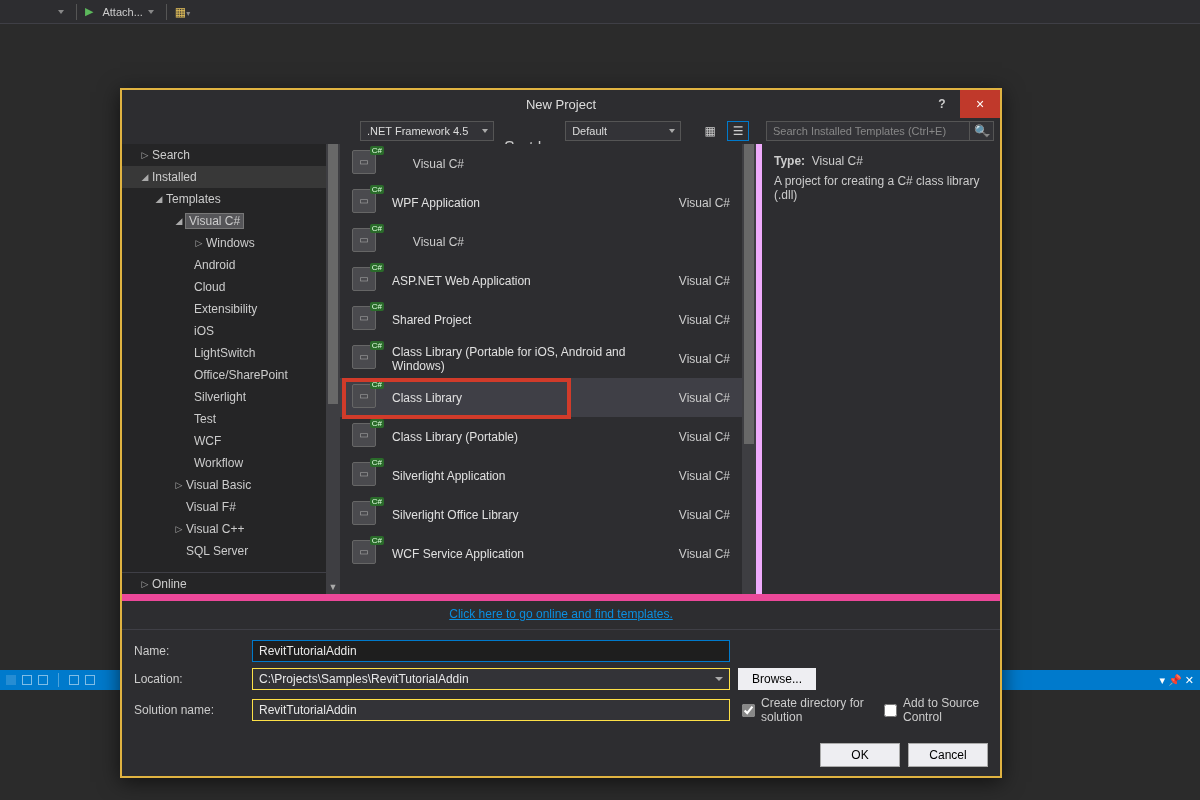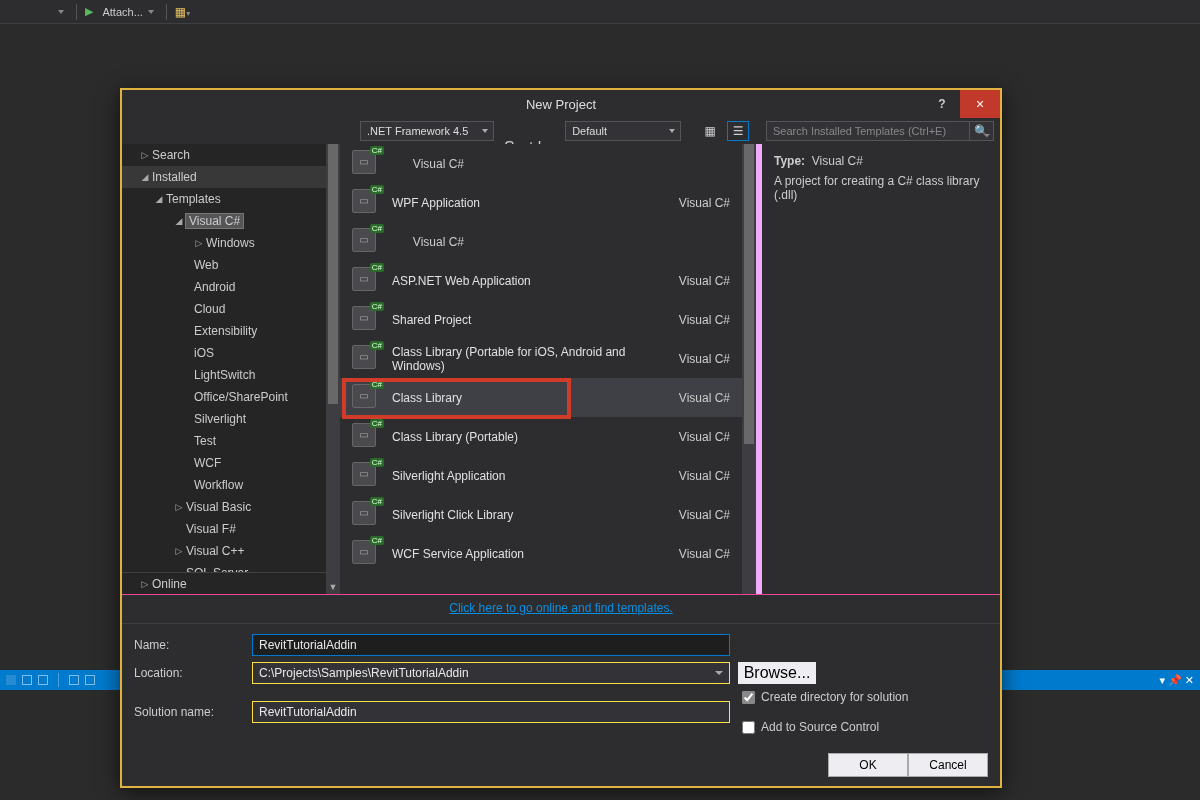--- a/index.html
+++ b/index.html
@@ -61,26 +61,26 @@
   .detail-pane .ttl { color:#ccc; }
 
   .fields-link-bar { padding:4px 0 8px; text-align:center; }
   .fields-link-bar a { color:#0b8fe0; font-size:12px; text-decoration:underline; }
 
   .fields { border-top:1px solid #3f3f46; padding:10px 12px; display:grid; grid-template-columns: 110px 1fr 250px; row-gap:6px; column-gap:8px; align-items:center; }
   .fld-label { color:#ccc; font-size:12px; }
   .textbox { background:#333337; border:1px solid #fde047; color:#e8e8e8; height:22px; padding:0 6px; font-size:12px; display:flex; align-items:center; position:relative; }
   .textbox.focus { border:1px solid #007acc; background:#1e1e1e; }
   .textbox.combo::after { content:""; position:absolute; right:6px; top:50%; transform:translateY(-50%); border-left:4px solid transparent; border-right:4px solid transparent; border-top:4px solid #aaa; }
-  .browse-btn { height:22px; width:78px; background:#eeeef2; color:#000; font-size:16px; display:inline-flex; align-items:center; justify-content:center; margin-right:10px; }
-  .checks { display:flex; flex-direction:column; gap:16px; padding-left:4px; }
+  .browse-btn { height:22px; width:78px; background:#eeeef2; color:#000; font-size:12px; display:inline-flex; align-items:center; justify-content:center; margin-right:10px; }
+  .checks { display:flex; flex-direction:row; gap:16px; padding-left:4px; }
   .chk { display:flex; align-items:center; gap:6px; font-size:12px; color:#ccc; }
   .chk input { accent-color:#888; }
 
-  .dlg-footer { height:42px; display:flex; align-items:center; justify-content:flex-end; padding:0 12px; }
+  .dlg-footer { height:42px; display:flex; align-items:center; justify-content:flex-end; gap:8px; padding:0 12px; }
   .dlg-footer button { width:80px; height:24px; background:#eeeef2; color:#000; border:1px solid #aaa; font-size:12px; }
 </style>
 </head>
 <body>
 
 <div class="outer">
   <div class="toolbar-top">
     <span class="dd" style="width:64px"></span>
     <span class="divider-v"></span>
     <span class="play">▶</span>
@@ -141,23 +141,20 @@
         <div class="tree-item indent3 sel">
             <span class="tri">◢</span>
             <span class="label">Visual C#</span>
           </div>
         <div style="padding-left:4px">
           <div class="tree-item indent4">
               <span class="tri">▷</span>
               <span class="label">Windows</span>
             </div>
           <div class="tree-item indent4">
-              <span class="label">Web</span>
-            </div>
-          <div class="tree-item indent4">
               <span class="label">Android</span>
             </div>
           <div class="tree-item indent4">
               <span class="label">Cloud</span>
             </div>
           <div class="tree-item indent4">
               <span class="label">Extensibility</span>
             </div>
           <div class="tree-item indent4">
               <span class="label">iOS</span>
@@ -278,21 +275,21 @@
               <div class="cs-badge">C#</div>
             </div>
             <div class="name">Silverlight Application</div>
             <div class="lang">Visual C#</div>
           </div>
           <div class="tmpl-row">
             <div class="ico-wrap">
               <div class="ico">▭</div>
               <div class="cs-badge">C#</div>
             </div>
-            <div class="name">Silverlight Click Library</div>
+            <div class="name">Silverlight Office Library</div>
             <div class="lang">Visual C#</div>
           </div>
           <div class="tmpl-row">
             <div class="ico-wrap">
               <div class="ico">▭</div>
               <div class="cs-badge">C#</div>
             </div>
             <div class="name">WCF Service Application</div>
             <div class="lang">Visual C#</div>
           </div>
@@ -302,21 +299,21 @@
           <div class="thumb"></div>
         </div>
     </div>
 
     <div class="detail-pane">
       <p><b class="ttl">Type:</b>&nbsp;&nbsp;<span>Visual C#</span></p>
       <p style="margin-top:6px">A project for creating a C# class library (.dll)</p>
     </div>
   </div>
 
-  <div class="fields-link-bar" style="border-top:1px solid #ec4899; padding-top:6px;">
+  <div class="fields-link-bar" style="border-top:7px solid #ec4899; padding-top:6px;">
     <a href="#">Click here to go online and find templates.</a>
   </div>
 
   <div class="fields">
     <div class="fld-label">Name:</div>
     <div class="textbox focus">RevitTutorialAddin</div>
     <div></div>
 
     <div class="fld-label">Location:</div>
     <div class="textbox combo">C:\Projects\Samples\RevitTutorialAddin</div>

